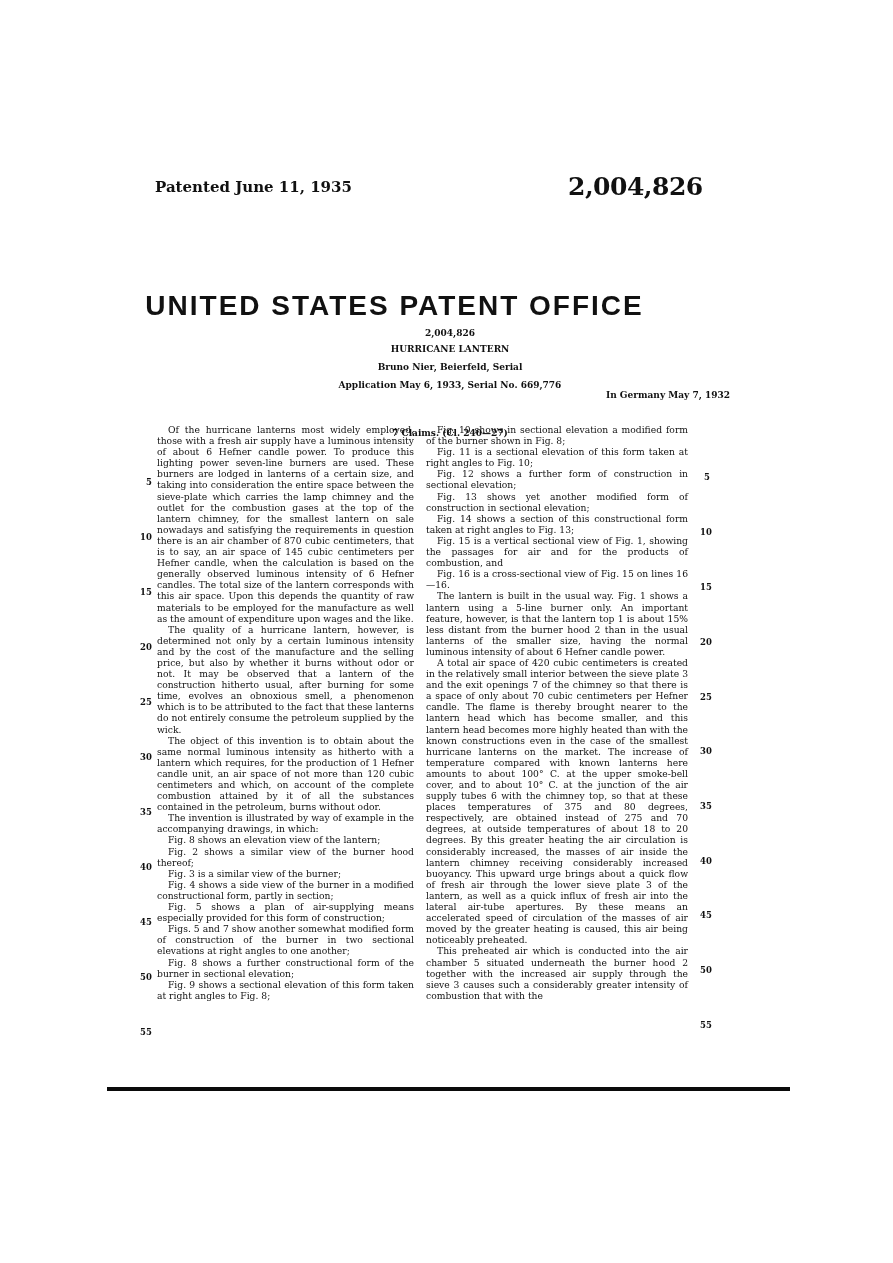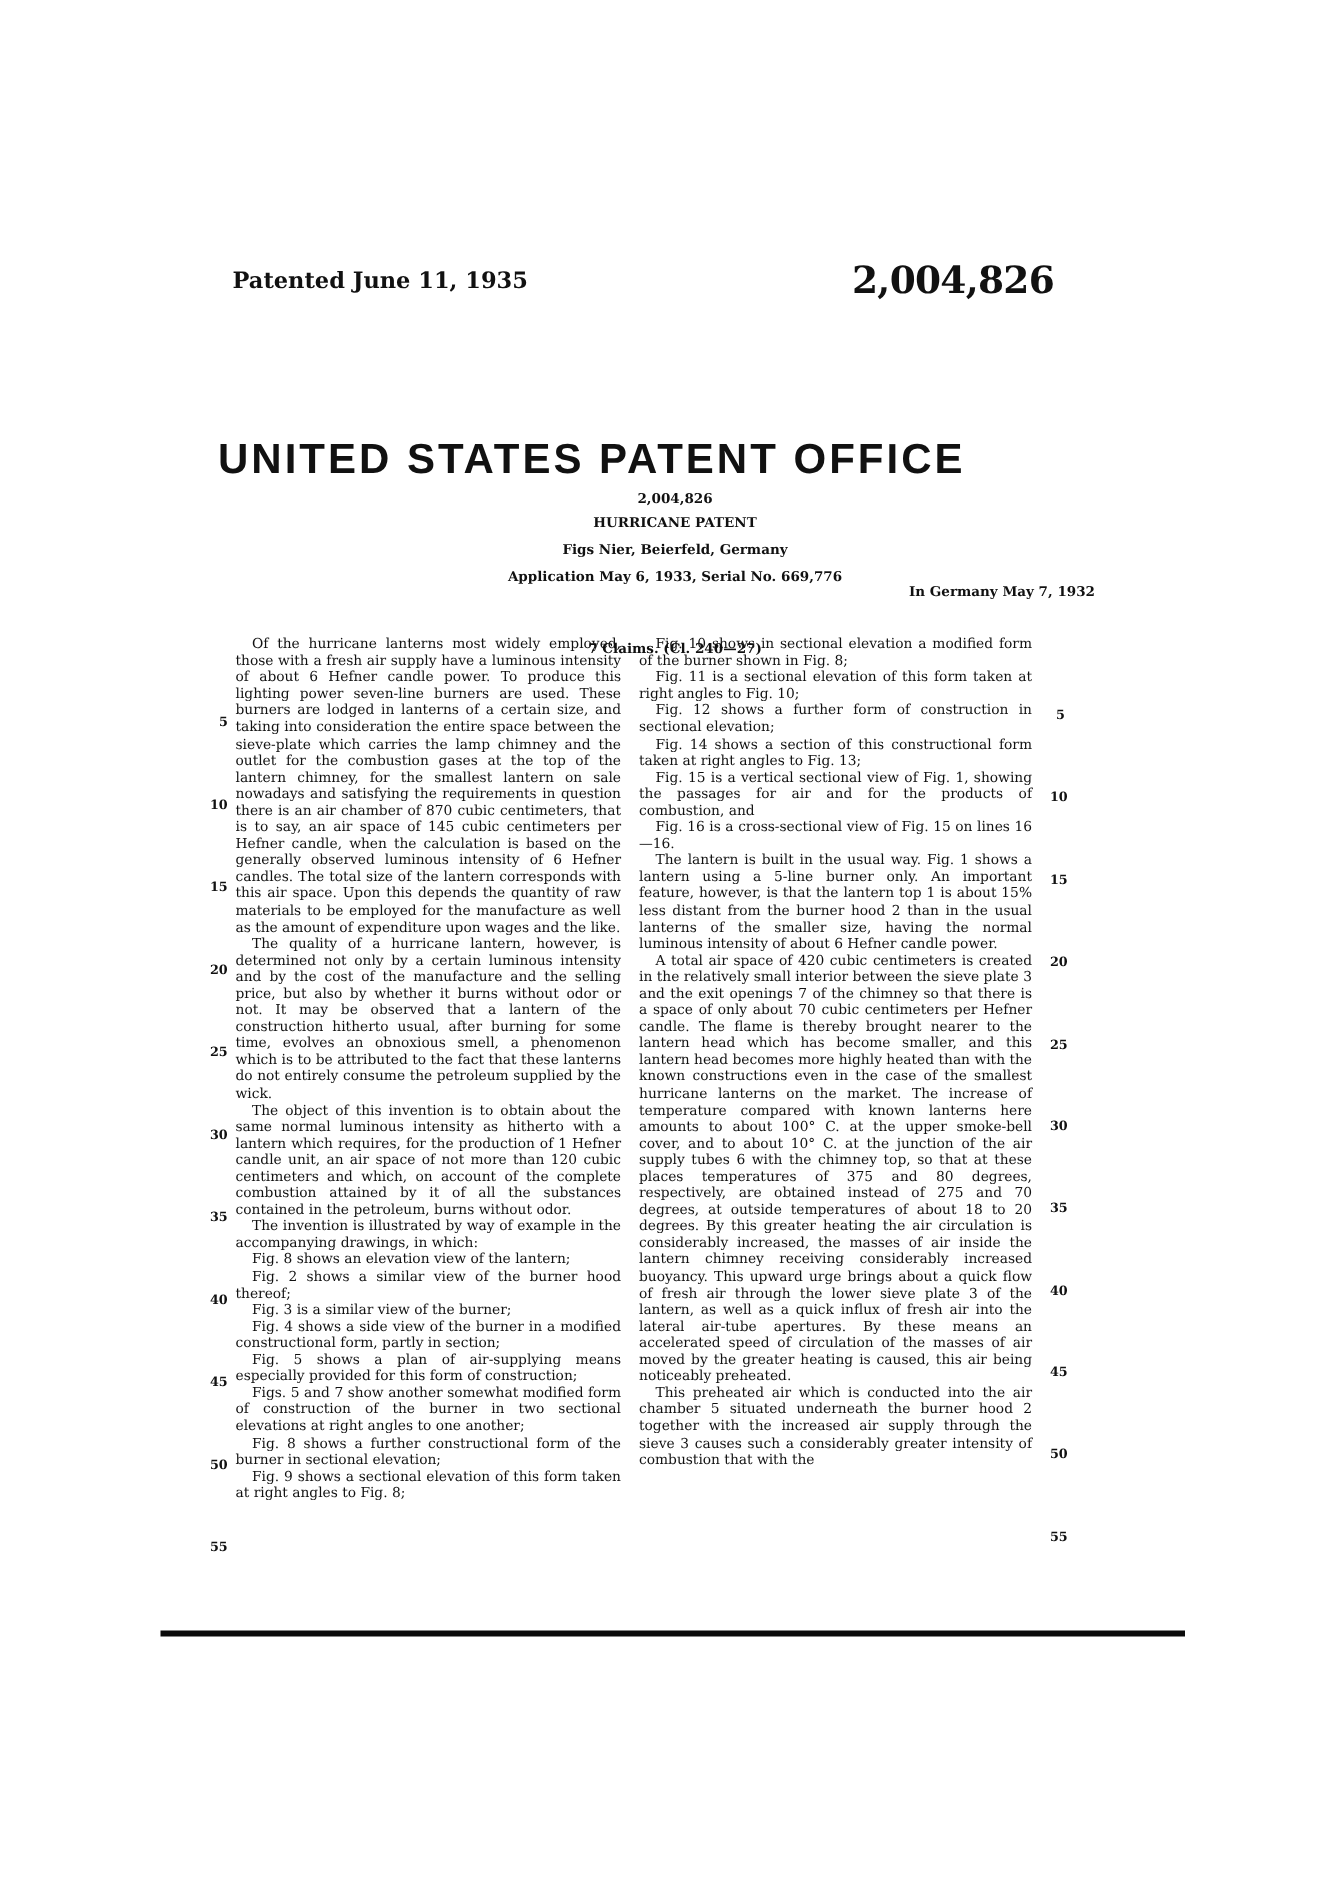--- a/index.html
+++ b/index.html
@@ -19,22 +19,22 @@
   .rule { position: absolute; left: 107px; top: 1087px; width: 683px; height: 4px; background: #0a0a0a; }
 </style>
 </head>
 <body>
 
 <div class="hdr-left">Patented June 11, 1935</div>
 <div class="hdr-right">2,004,826</div>
 
 <div class="office"><span>UNITED STATES PATENT OFFICE</span></div>
 <div class="meta" style="top:328px;">2,004,826</div>
-<div class="meta" style="top:344px;">HURRICANE PATENT</div>
-<div class="meta" style="top:362px;">Figs Nier, Beierfeld, Germany</div>
+<div class="meta" style="top:344px;">HURRICANE LANTERN</div>
+<div class="meta" style="top:362px;">Bruno Nier, Beierfeld, Serial</div>
 <div class="meta" style="top:380px;">Application May 6, 1933, Serial No. 669,776</div>
 <div class="meta" style="top:390px;text-align:right;">In Germany May 7, 1932</div>
 <div class="meta" style="top:407px;margin-top:21px;">7 Claims.   (Cl. 240—27)</div>
 
 <div class="col left">
   <p>Of the hurricane lanterns most widely employed, those with a fresh air supply have a luminous intensity of about 6 Hefner candle power. To produce this lighting power seven-line burners are used. These burners are lodged in lanterns of a certain size, and taking into consideration the entire space between the sieve-plate which carries the lamp chimney and the outlet for the combustion gases at the top of the lantern chimney, for the smallest lantern on sale nowadays and satisfying the requirements in question there is an air chamber of 870 cubic centimeters, that is to say, an air space of 145 cubic centimeters per Hefner candle, when the calculation is based on the generally observed luminous intensity of 6 Hefner candles. The total size of the lantern corresponds with this air space. Upon this depends the quantity of raw materials to be employed for the manufacture as well as the amount of expenditure upon wages and the like.</p>
   <p>The quality of a hurricane lantern, however, is determined not only by a certain luminous intensity and by the cost of the manufacture and the selling price, but also by whether it burns without odor or not. It may be observed that a lantern of the construction hitherto usual, after burning for some time, evolves an obnoxious smell, a phenomenon which is to be attributed to the fact that these lanterns do not entirely consume the petroleum supplied by the wick.</p>
   <p>The object of this invention is to obtain about the same normal luminous intensity as hitherto with a lantern which requires, for the production of 1 Hefner candle unit, an air space of not more than 120 cubic centimeters and which, on account of the complete combustion attained by it of all the substances contained in the petroleum, burns without odor.</p>
   <p>The invention is illustrated by way of example in the accompanying drawings, in which:</p>
   <p>Fig. 8 shows an elevation view of the lantern;</p>
@@ -44,20 +44,21 @@
   <p>Fig. 5 shows a plan of air-supplying means especially provided for this form of construction;</p>
   <p>Figs. 5 and 7 show another somewhat modified form of construction of the burner in two sectional elevations at right angles to one another;</p>
   <p>Fig. 8 shows a further constructional form of the burner in sectional elevation;</p>
   <p>Fig. 9 shows a sectional elevation of this form taken at right angles to Fig. 8;</p>
 </div>
 
 <div class="col right">
   <p>Fig. 10 shows in sectional elevation a modified form of the burner shown in Fig. 8;</p>
   <p>Fig. 11 is a sectional elevation of this form taken at right angles to Fig. 10;</p>
   <p>Fig. 12 shows a further form of construction in sectional elevation;</p>
+  <p>Fig. 13 shows yet another modified form of construction in sectional elevation;</p>
   <p>Fig. 14 shows a section of this constructional form taken at right angles to Fig. 13;</p>
   <p>Fig. 15 is a vertical sectional view of Fig. 1, showing the passages for air and for the products of combustion, and</p>
   <p>Fig. 16 is a cross-sectional view of Fig. 15 on lines 16—16.</p>
   <p>The lantern is built in the usual way. Fig. 1 shows a lantern using a 5-line burner only. An important feature, however, is that the lantern top 1 is about 15% less distant from the burner hood 2 than in the usual lanterns of the smaller size, having the normal luminous intensity of about 6 Hefner candle power.</p>
   <p>A total air space of 420 cubic centimeters is created in the relatively small interior between the sieve plate 3 and the exit openings 7 of the chimney so that there is a space of only about 70 cubic centimeters per Hefner candle. The flame is thereby brought nearer to the lantern head which has become smaller, and this lantern head becomes more highly heated than with the known constructions even in the case of the smallest hurricane lanterns on the market. The increase of temperature compared with known lanterns here amounts to about 100° C. at the upper smoke-bell cover, and to about 10° C. at the junction of the air supply tubes 6 with the chimney top, so that at these places temperatures of 375 and 80 degrees, respectively, are obtained instead of 275 and 70 degrees, at outside temperatures of about 18 to 20 degrees. By this greater heating the air circulation is considerably increased, the masses of air inside the lantern chimney receiving considerably increased buoyancy. This upward urge brings about a quick flow of fresh air through the lower sieve plate 3 of the lantern, as well as a quick influx of fresh air into the lateral air-tube apertures. By these means an accelerated speed of circulation of the masses of air moved by the greater heating is caused, this air being noticeably preheated.</p>
   <p>This preheated air which is conducted into the air chamber 5 situated underneath the burner hood 2 together with the increased air supply through the sieve 3 causes such a considerably greater intensity of combustion that with the</p>
 </div>
 
 <div class="ln" style="left:146px;top:477px;">5</div>
 <div class="ln" style="left:140px;top:532px;">10</div>

